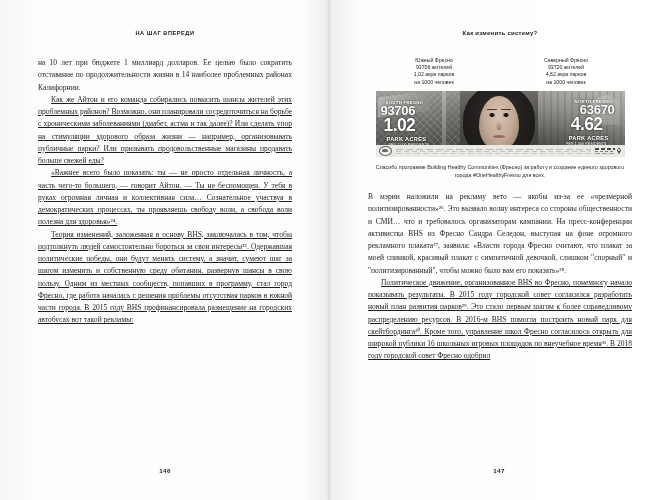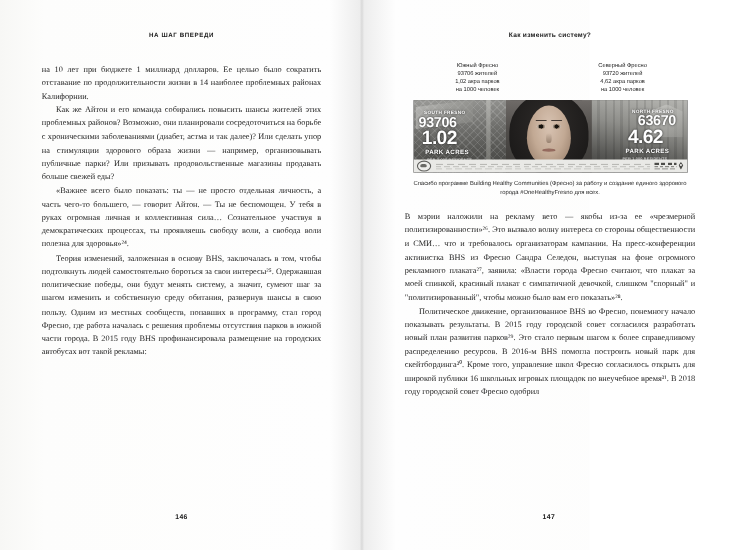--- a/index.html
+++ b/index.html
@@ -46,21 +46,21 @@
   .body-col {
     font-size: 7.55px;
     line-height: 12.25px;
     text-align: justify;
     color: #1e1e1e;
   }
   .body-col p {
     margin: 0;
     text-indent: 0;
   }
-  .body-col p.ind { text-indent: 13px; }
+  .body-col p.ind { text-indent: 13px; text-decoration: underline; }
   .folio {
     position: absolute;
     bottom: 26px;
     left: 0;
     right: 0;
     text-align: center;
     font-family: "Liberation Sans", sans-serif;
     font-weight: bold;
     font-size: 6.2px;
     letter-spacing: 0.4px;

